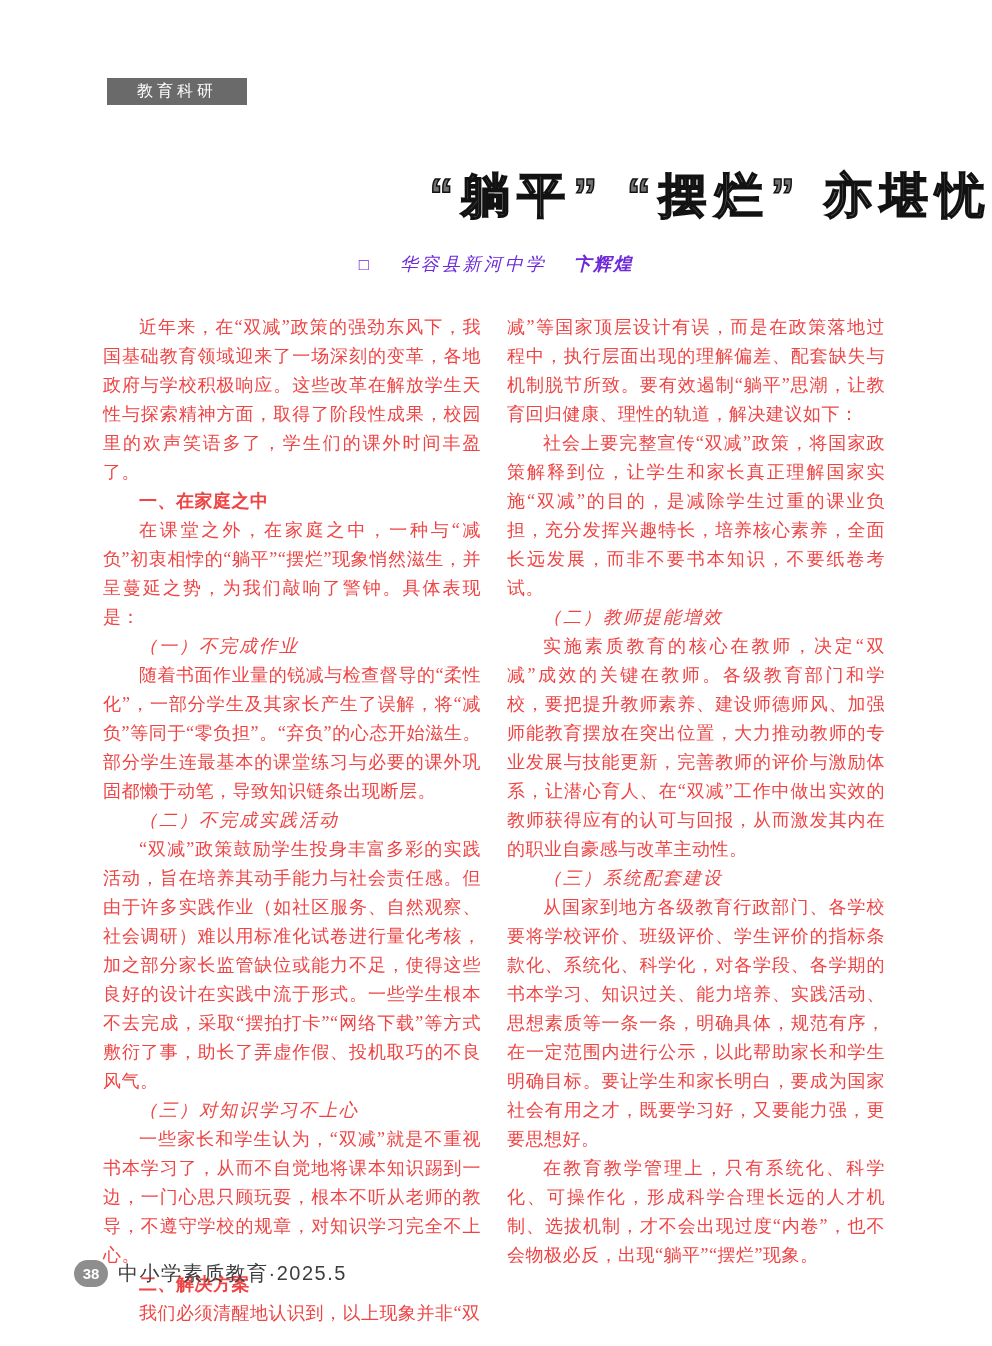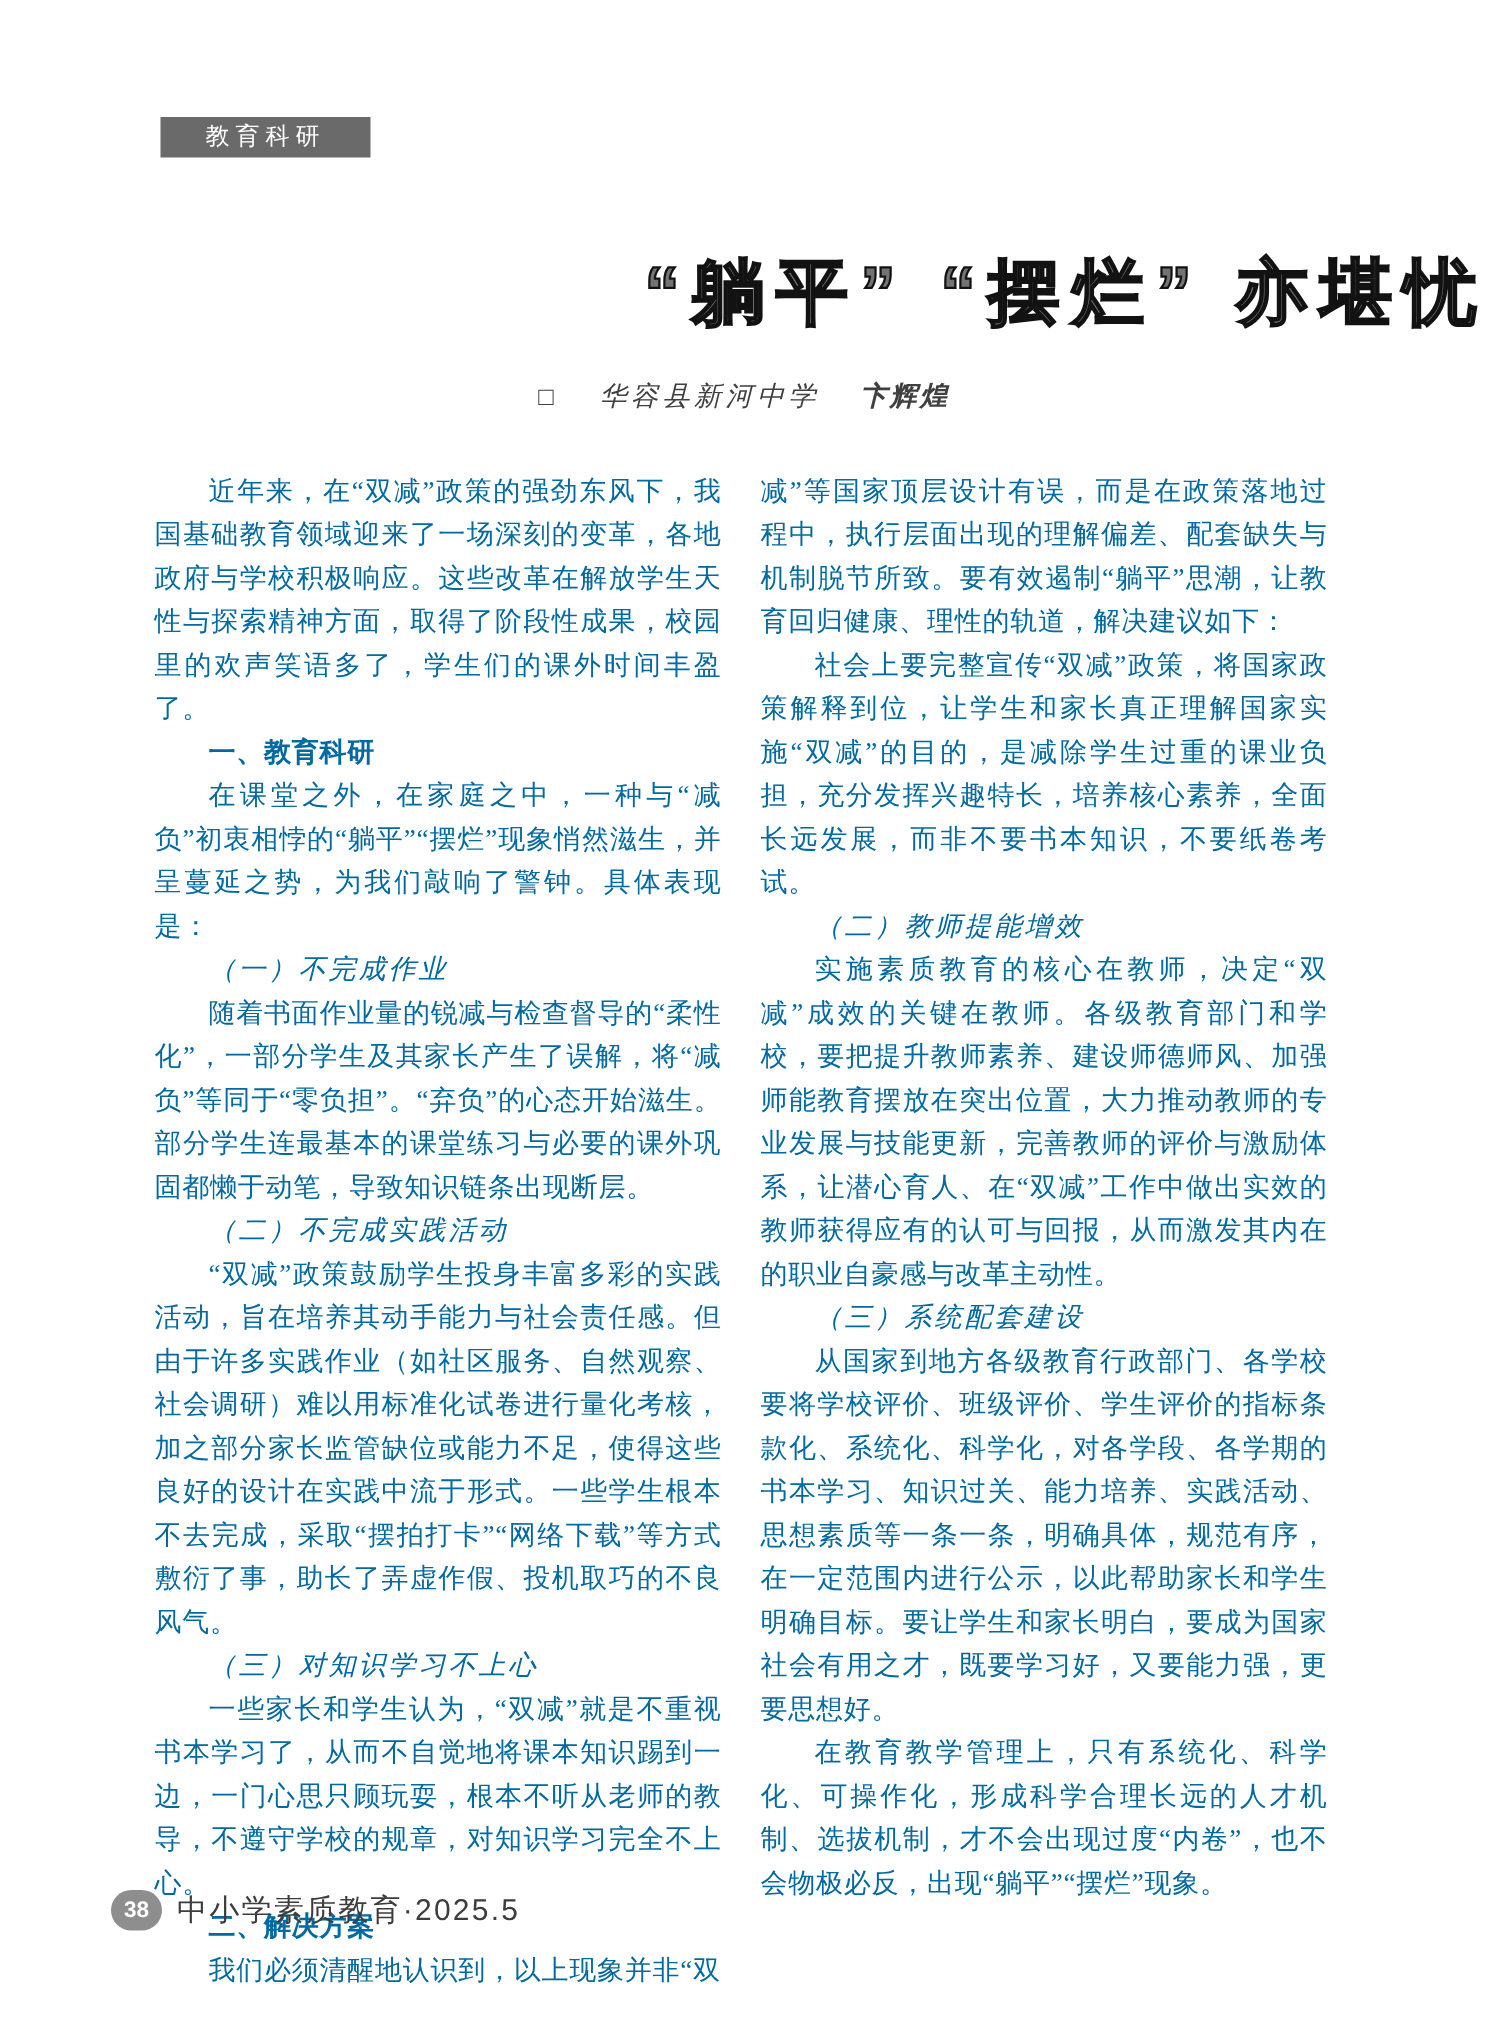--- a/index.html
+++ b/index.html
@@ -50,21 +50,21 @@
   }
 
   
   .byline {
     position: absolute;
     left: 0;
     right: 0;
     top: 252px;
     text-align: center;
     font-size: 18px;
-    color: #404040;
+    color: #6d28d9;
   }
   .byline .marker { margin-right: 26px; font-size: 17px; }
   .byline .affil {
     font-style: italic;
     letter-spacing: 3px;
     margin-right: 22px;
   }
   .byline .author {
     font-weight: bold;
     font-style: italic;
@@ -78,21 +78,21 @@
     right: 107px;
     top: 313px;
     display: flex;
     gap: 26px;
   }
   .col { flex: 1 1 0; min-width: 0; }
 
   .col p {
     font-size: 18px;
     line-height: 29px;
-    color: #0369a1;
+    color: #ef4444;
     text-align: justify;
     letter-spacing: 0.5px;
   }
   .t-body { text-indent: 2em; }
   .t-cont { text-indent: 0; }
   .t-h1 {
     font-family: "Liberation Sans", "DejaVu Sans", sans-serif;
     font-weight: bold;
     text-indent: 2em;
     text-align: left !important;
@@ -146,21 +146,21 @@
 
   <div class="byline">
     <span class="marker">□</span>
     <span class="affil">华容县新河中学</span>
     <span class="author">卞辉煌</span>
   </div>
 
   <div class="columns">
     <div class="col" id="col-left">
         <p class="t-body">近年来，在“双减”政策的强劲东风下，我国基础教育领域迎来了一场深刻的变革，各地政府与学校积极响应。这些改革在解放学生天性与探索精神方面，取得了阶段性成果，校园里的欢声笑语多了，学生们的课外时间丰盈了。</p>
-        <p class="t-h1">一、教育科研</p>
+        <p class="t-h1">一、在家庭之中</p>
         <p class="t-body">在课堂之外，在家庭之中，一种与“减负”初衷相悖的“躺平”“摆烂”现象悄然滋生，并呈蔓延之势，为我们敲响了警钟。具体表现是：</p>
         <p class="t-h2">（一）不完成作业</p>
         <p class="t-body">随着书面作业量的锐减与检查督导的“柔性化”，一部分学生及其家长产生了误解，将“减负”等同于“零负担”。“弃负”的心态开始滋生。部分学生连最基本的课堂练习与必要的课外巩固都懒于动笔，导致知识链条出现断层。</p>
         <p class="t-h2">（二）不完成实践活动</p>
         <p class="t-body">“双减”政策鼓励学生投身丰富多彩的实践活动，旨在培养其动手能力与社会责任感。但由于许多实践作业（如社区服务、自然观察、社会调研）难以用标准化试卷进行量化考核，加之部分家长监管缺位或能力不足，使得这些良好的设计在实践中流于形式。一些学生根本不去完成，采取“摆拍打卡”“网络下载”等方式敷衍了事，助长了弄虚作假、投机取巧的不良风气。</p>
         <p class="t-h2">（三）对知识学习不上心</p>
         <p class="t-body">一些家长和学生认为，“双减”就是不重视书本学习了，从而不自觉地将课本知识踢到一边，一门心思只顾玩耍，根本不听从老师的教导，不遵守学校的规章，对知识学习完全不上心。</p>
         <p class="t-h1">二、解决方案</p>
         <p class="t-body">我们必须清醒地认识到，以上现象并非“双</p>
       </div>

